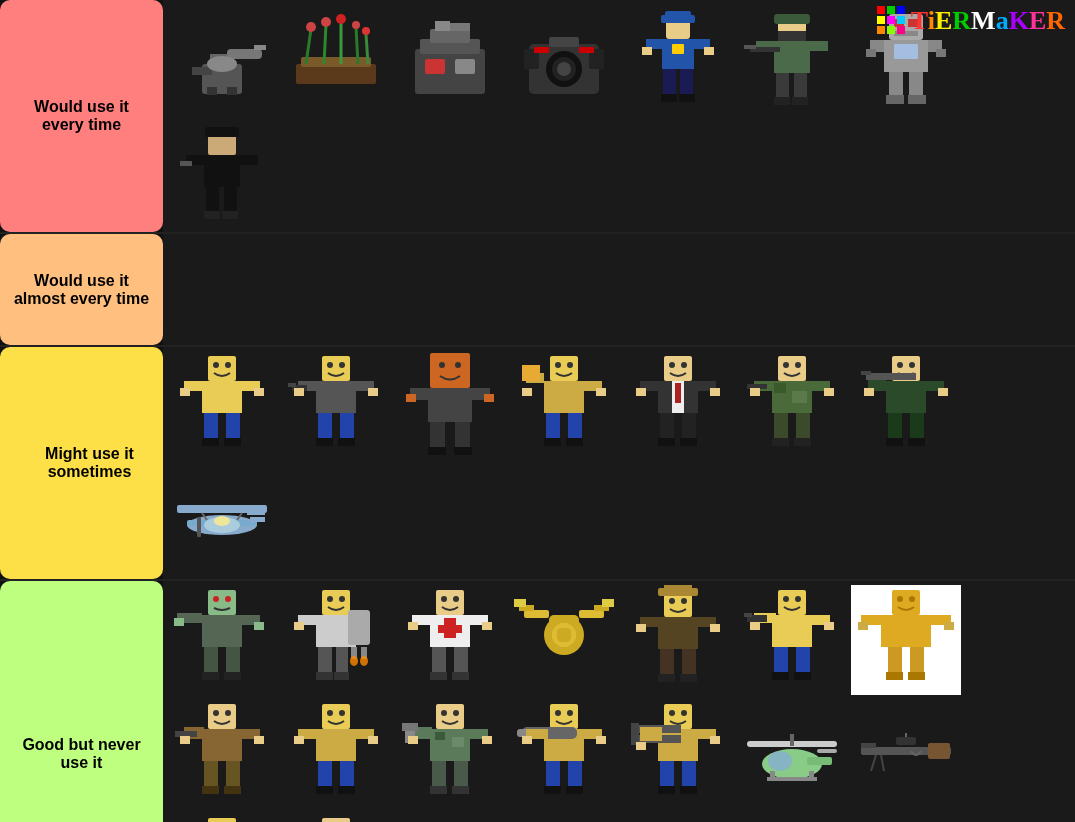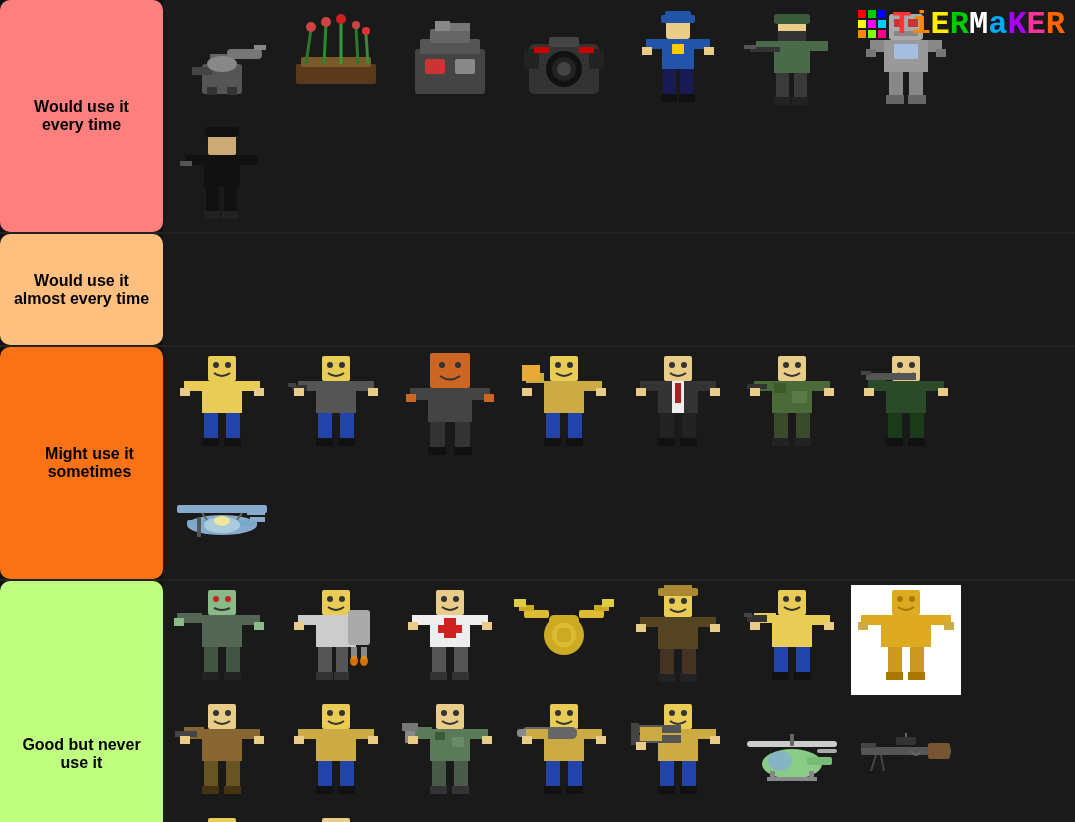--- a/index.html
+++ b/index.html
@@ -80,21 +80,21 @@
           <rect x="0" y="0" width="8" height="8" fill="#ff0000"></rect>
           <rect x="10" y="0" width="8" height="8" fill="#00cc00"></rect>
           <rect x="20" y="0" width="8" height="8" fill="#0000ff"></rect>
           <rect x="0" y="10" width="8" height="8" fill="#ffff00"></rect>
           <rect x="10" y="10" width="8" height="8" fill="#ff00ff"></rect>
           <rect x="20" y="10" width="8" height="8" fill="#00ccff"></rect>
           <rect x="0" y="20" width="8" height="8" fill="#ff8800"></rect>
           <rect x="10" y="20" width="8" height="8" fill="#88ff00"></rect>
           <rect x="20" y="20" width="8" height="8" fill="#ff0088"></rect>
         </svg>
-        <span style="font-size:32px; font-weight:900; font-family:Liberation Mono, monospace; letter-spacing:0px;">
+        <span style="font-size:26px; font-weight:900; font-family:Liberation Serif, serif; letter-spacing:0px;">
           <span style="color:#ff3333;">T</span><span style="color:#ff8800;">i</span><span style="color:#ffee00;">E</span><span style="color:#00cc00;">R</span><span style="color:#ffffff;">M</span><span style="color:#00aaff;">a</span><span style="color:#aa00ff;">K</span><span style="color:#ff3399;">E</span><span style="color:#ff6600;">R</span>
         </span>
       </div>
 
       <div class="tier-item">
         <svg width="100" height="100" viewBox="0 0 100 100">
           <rect x="30" y="55" width="40" height="30" fill="#555" rx="3"></rect>
           <rect x="38" y="45" width="24" height="14" fill="#666"></rect>
           <rect x="20" y="58" width="20" height="8" fill="#444"></rect>
           <rect x="55" y="40" width="35" height="10" fill="#777" rx="4"></rect>
@@ -226,21 +226,21 @@
     </div>
   </div>
 
   <div class="tier-row row-a">
     <div class="tier-label tier-a" style="background-color:#ffbf7f; white-space:pre-line;">Would use it
 almost every time</div>
     <div class="tier-content" style="min-height:80px;"></div>
   </div>
 
   <div class="tier-row row-b">
-    <div class="tier-label tier-b" style="background-color:#f97316; white-space:pre-line;padding-left:24px;">Might use it
+    <div class="tier-label tier-b" style="background-color:#fde047; white-space:pre-line;padding-left:24px;">Might use it
 sometimes</div>
     <div class="tier-content" style="min-height:170px;">
 
       <div class="tier-item">
         <svg width="100" height="110" viewBox="0 0 100 110">
           <rect x="36" y="5" width="28" height="25" fill="#e8cc55" rx="2"></rect>
           <circle cx="44" cy="14" r="3" fill="#333"></circle>
           <circle cx="56" cy="14" r="3" fill="#333"></circle>
           <path d="M42 22 Q50 28 58 22" stroke="#333" stroke-width="2" fill="none"></path>
           <rect x="30" y="30" width="40" height="32" fill="#e8cc55"></rect>

